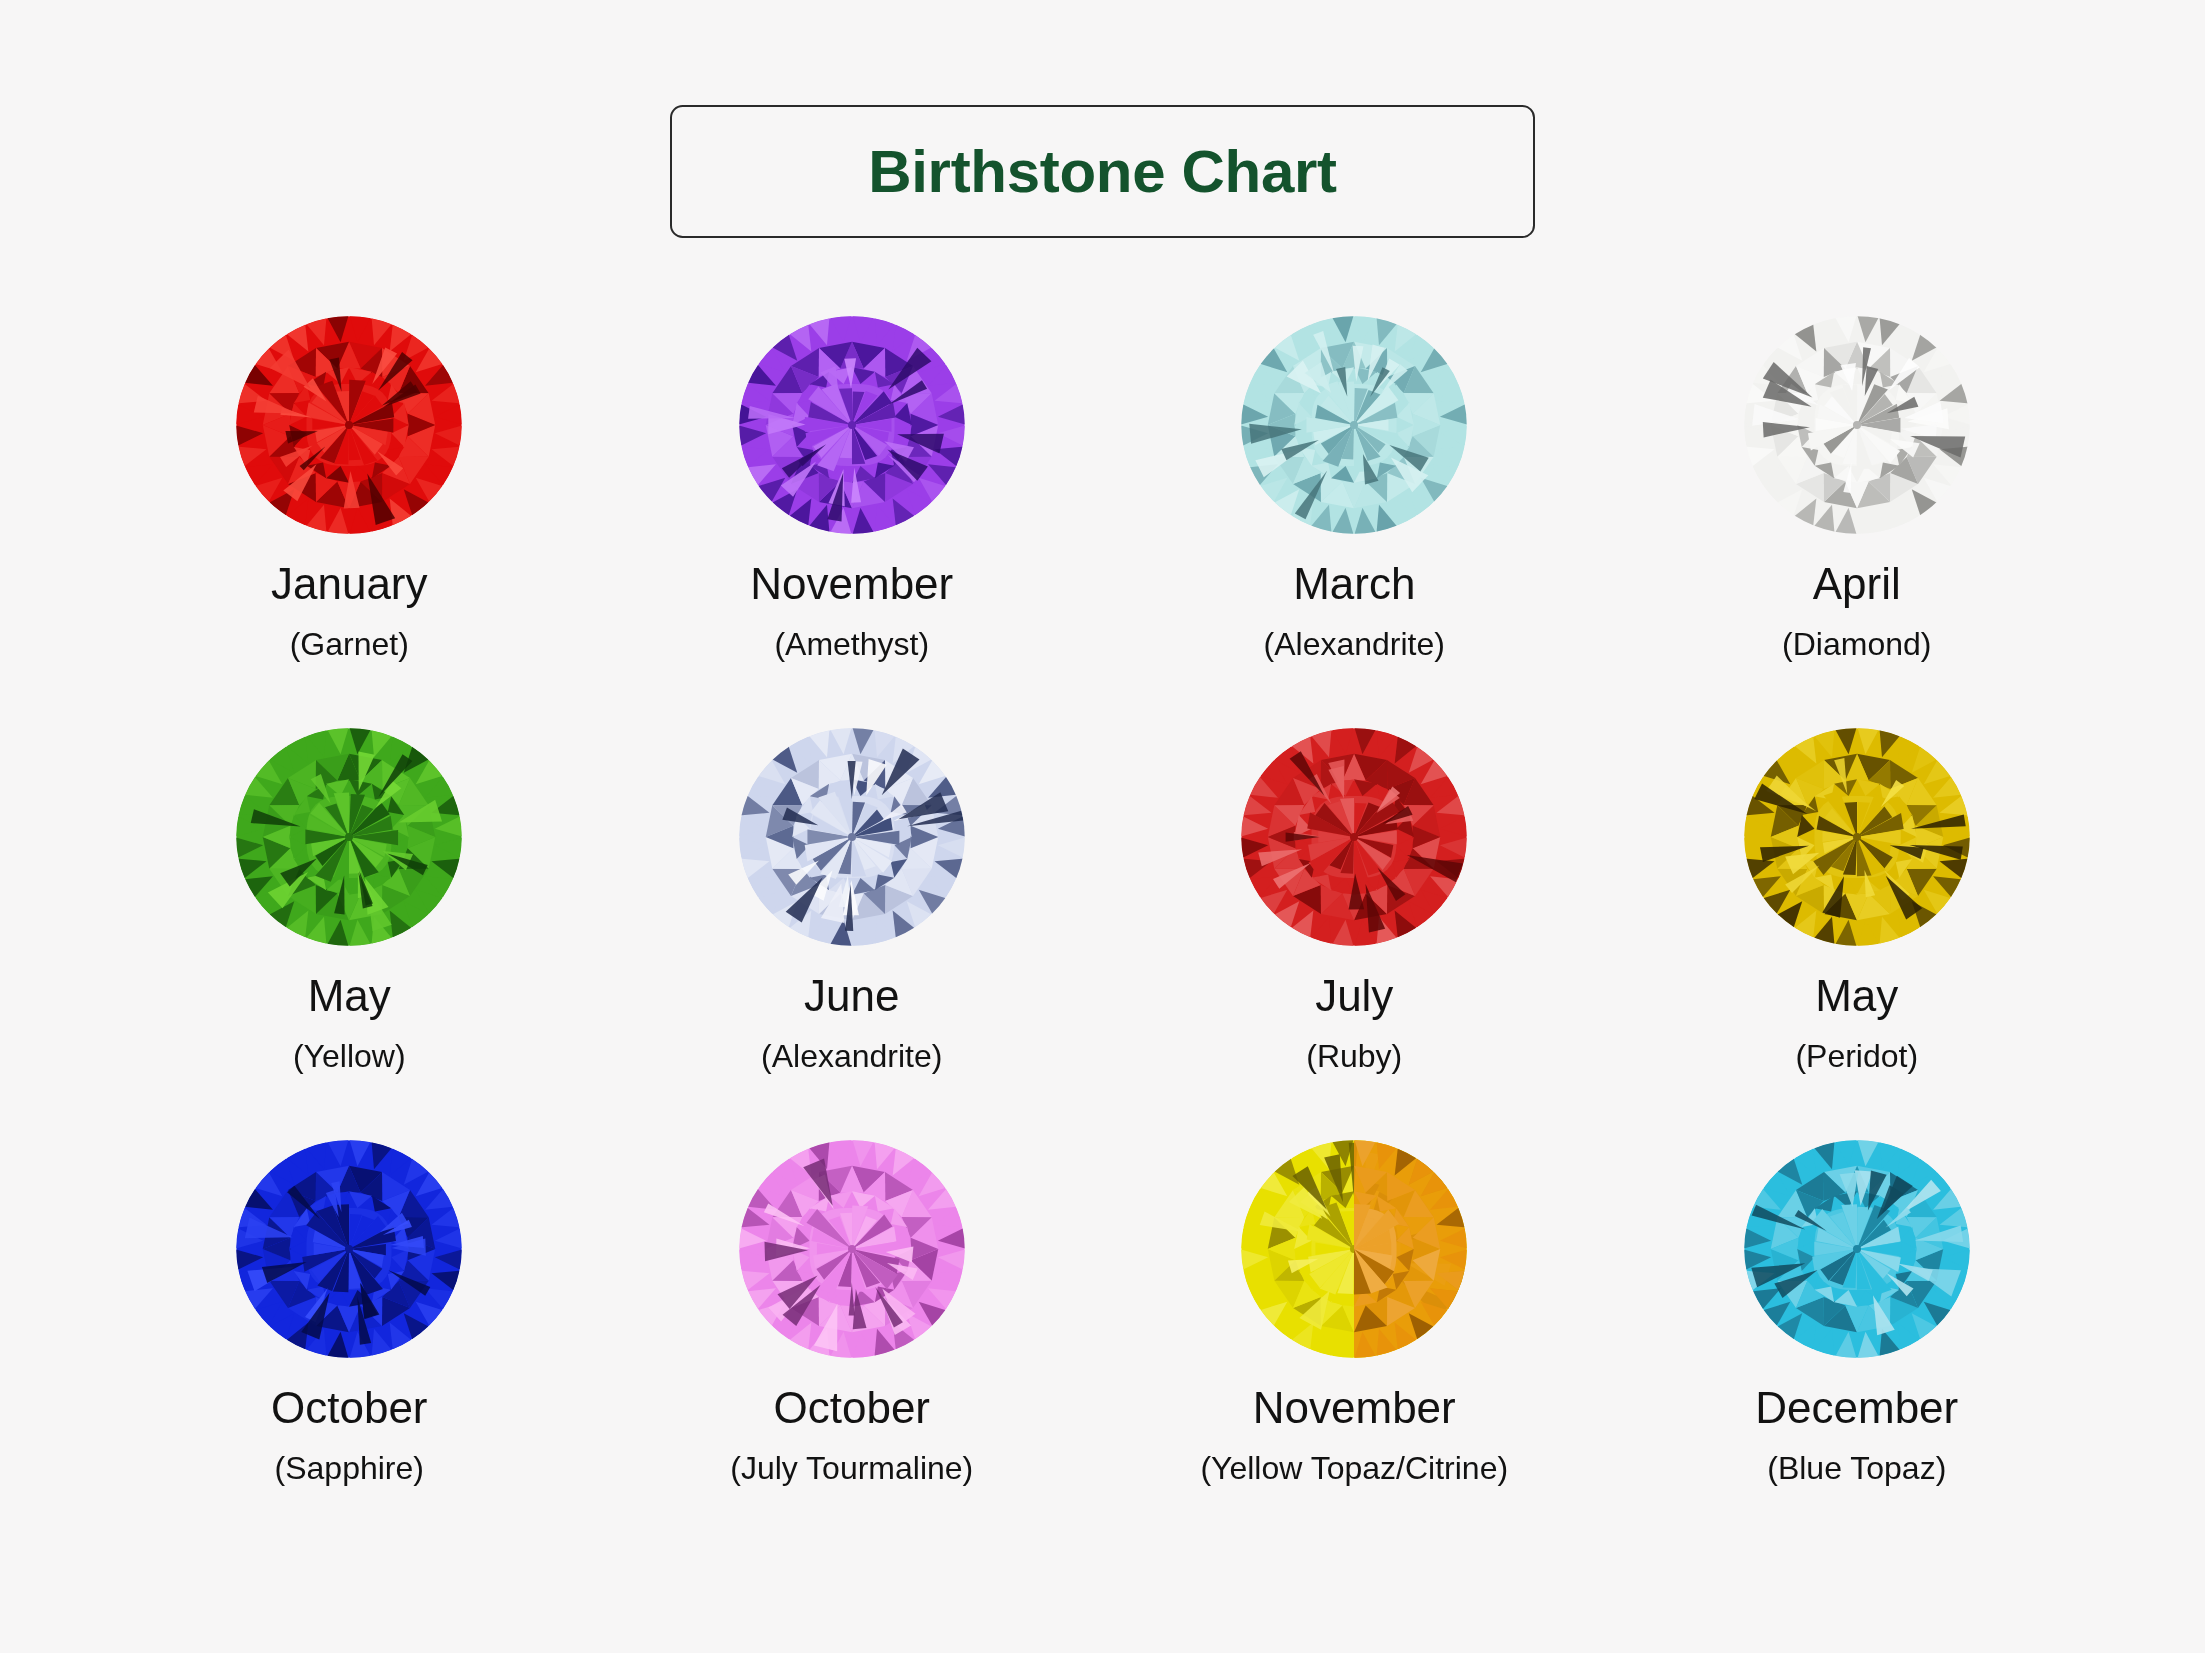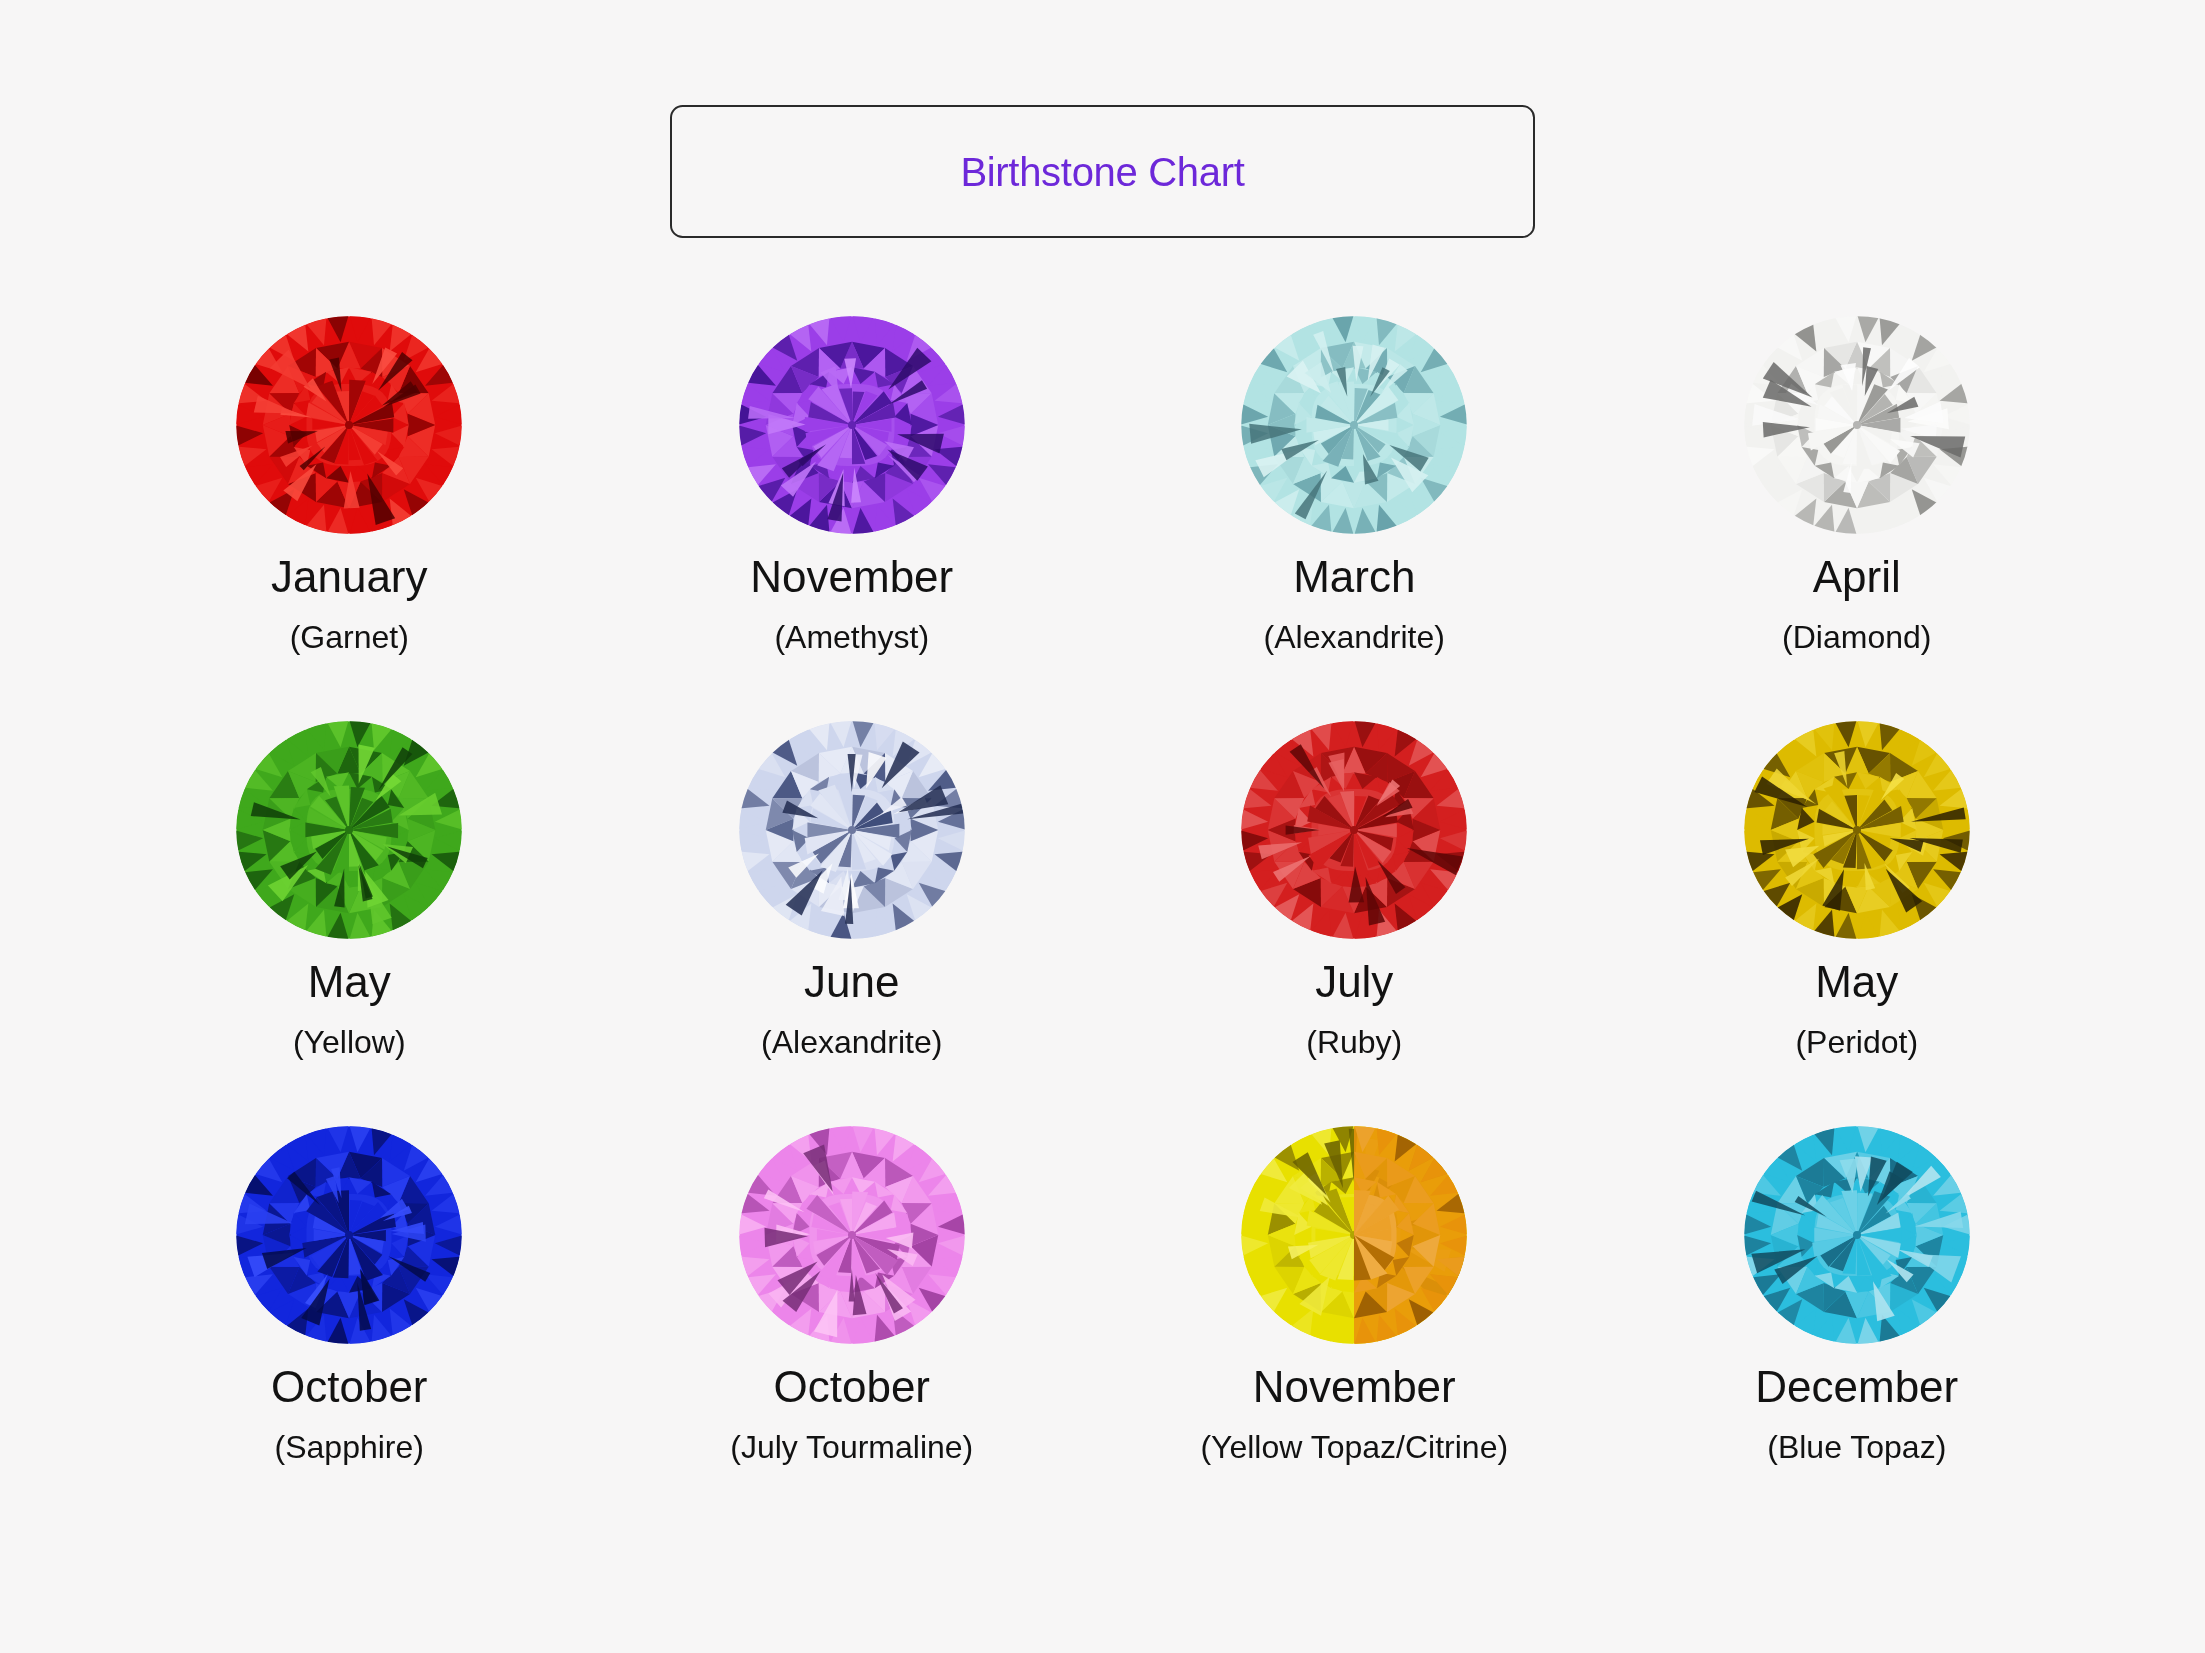--- a/index.html
+++ b/index.html
@@ -17,23 +17,23 @@
     position:absolute;
     left:670px;top:105px;
     width:865px;height:133px;
     border:2.3px solid #2a2a2a;
     border-radius:12.6px;
     background:#f7f6f6;
     display:flex;align-items:center;justify-content:center;
     box-sizing:border-box;
   }
   .title-text{
-    font-size:40px;
-    font-weight:400;
-    color:#6d28d9;
+    font-size:60px;
+    font-weight:700;
+    color:#14532d;
     letter-spacing:-0.3px;
     white-space:nowrap;
     line-height:1;
   }
 
   
   .grid{
     position:absolute;
     left:98px; top:310px;
     width:2010px;
@@ -46,21 +46,21 @@
     flex-direction:column;
     align-items:center;
   }
   .gem-wrap{
     width:230px;height:230px;
     display:block;
   }
   .gem-svg{display:block;width:230px;height:230px;}
 
   .month{
-    margin-top:15px;
+    margin-top:22px;
     font-size:44px;
     line-height:1;
     color:#121212;
     white-space:nowrap;
     font-weight:400;
   }
   .stone{
     margin-top:22px;
     font-size:32px;
     line-height:1;

